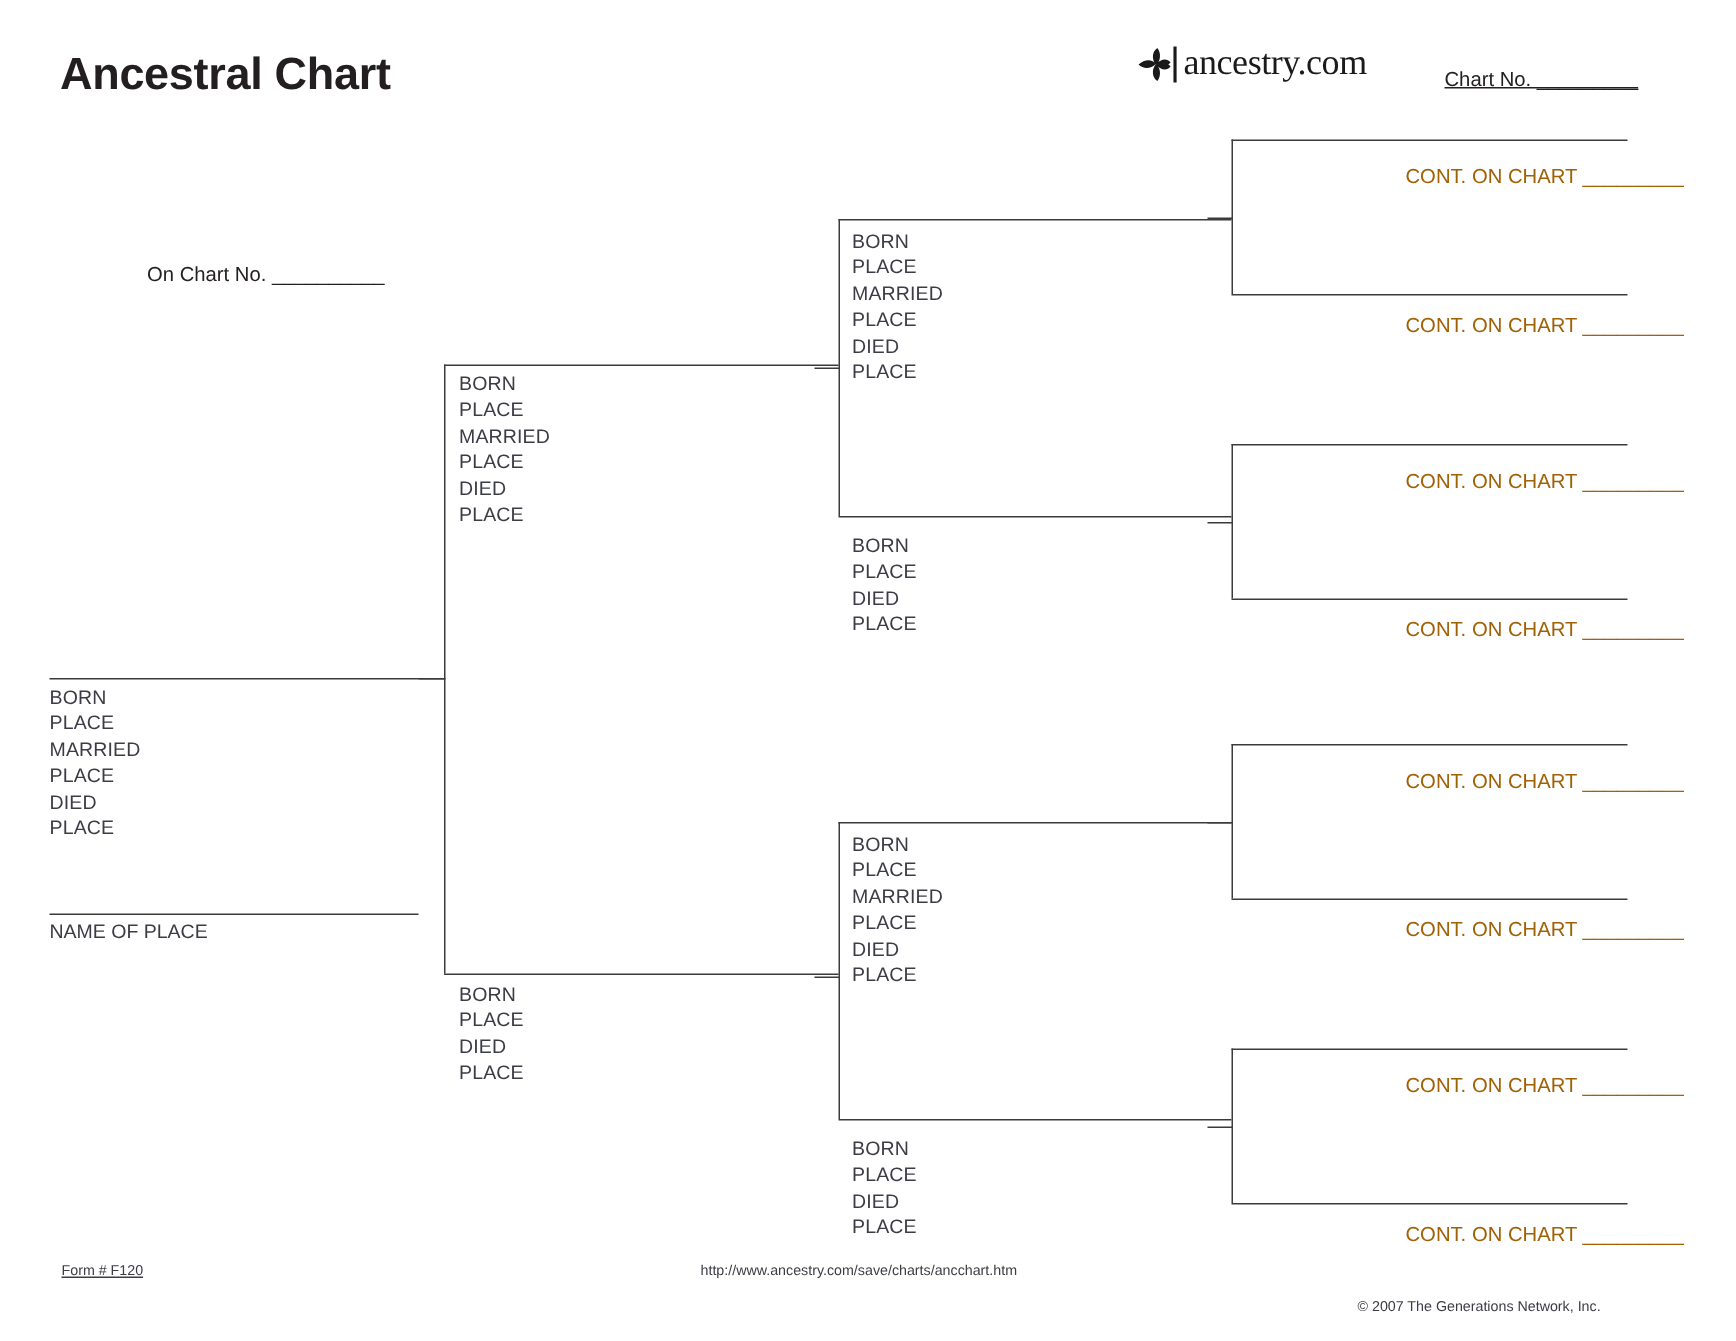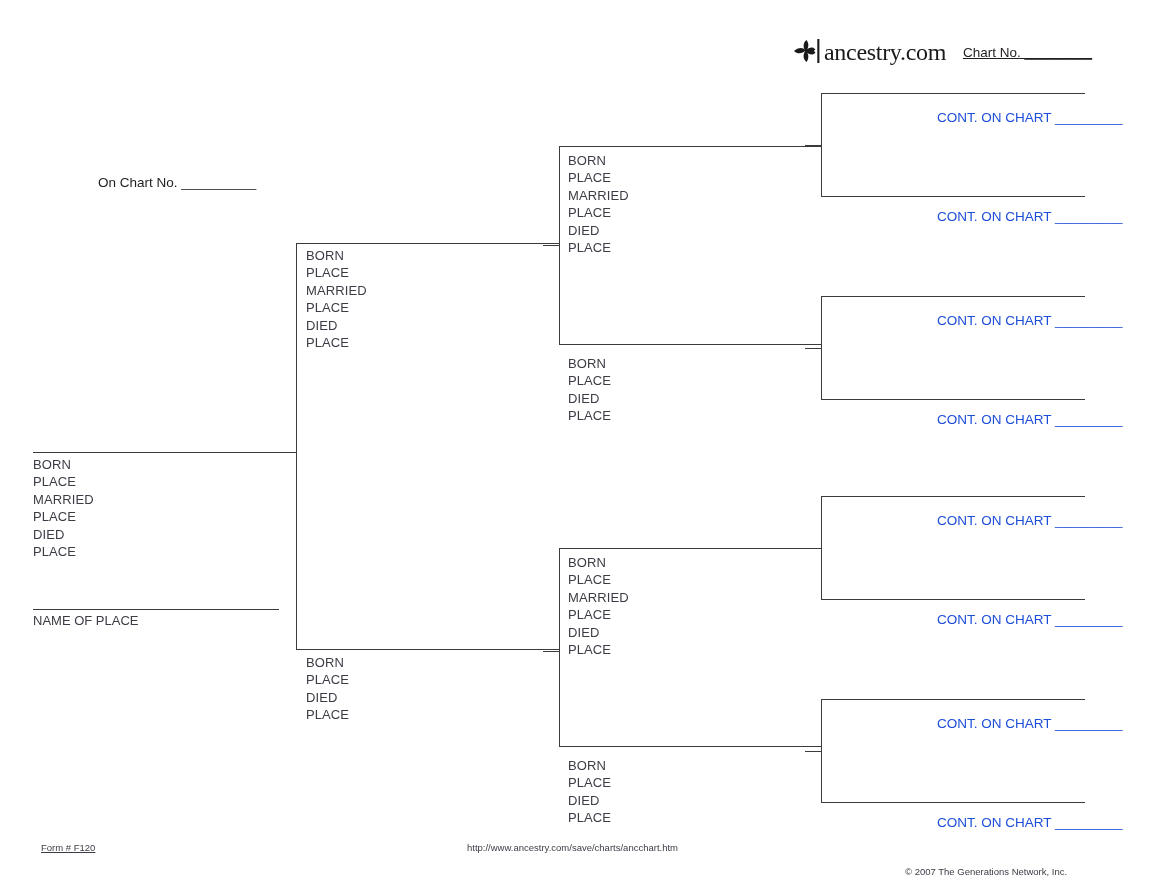--- a/index.html
+++ b/index.html
@@ -23,23 +23,23 @@
     left:40px; top:33px;
     font-size:30px;
     font-weight:bold;
     letter-spacing:-0.2px;
     color:#231f20;
   }
 
   
   #brand-logo{
     position:absolute;
-    left:792px; top:30px;
+    left:757px; top:30px;
     display:flex;
-    align-items:flex-end;
+    align-items:flex-start;
     height:34px;
   }
   #brand-logo .mark{
     width:30px; height:26px;
     display:block;
   }
   #brand-logo .wordmark{
     font-family:"Liberation Serif", serif;
     font-size:24px;
     color:#1a1a1a;
@@ -107,41 +107,42 @@
     left:33px; top:613px;
     font-size:13px;
     color:#3c3c46;
     white-space:nowrap;
   }
 
   
   .cont{
     position:absolute;
     font-size:13.5px;
-    color:#1d4ed8;
+    color:#a16207;
     white-space:nowrap;
   }
 
   
   .footer{
     position:absolute;
     top:842px;
     font-size:9.5px;
     color:#3c3c46;
     white-space:nowrap;
   }
   #footer-form{ left:41px;text-decoration:underline; }
   #footer-url{ left:467px; }
   #footer-copy{ left:905px;margin-top:24px; }
 </style>
 </head>
 <body>
 
 <div id="page">
 
+  <div id="chart-title">Ancestral Chart</div>
 
   <div id="brand-logo">
     <svg class="mark" viewBox="0 0 30 26">
       <g fill="#1a1a1a">
         <path d="M2.0 13.0 C6.0 9.4, 11.0 9.0, 13.6 12.6 C10.2 16.0, 5.2 16.2, 2.0 13.0 Z"></path>
         <path d="M13.2 12.9 C10.6 9.0, 11.2 4.2, 14.6 2.0 C17.2 5.6, 16.8 10.4, 13.9 13.2 Z"></path>
         <path d="M13.2 13.1 C10.6 17.0, 11.2 21.8, 14.6 24.0 C17.2 20.4, 16.8 15.6, 13.9 12.8 Z"></path>
         <path d="M13.8 12.6 C17.0 9.0, 21.2 8.6, 23.4 11.6 C20.6 14.8, 16.4 15.2, 13.8 13.2 Z"></path>
         <path d="M13.8 13.4 C17.0 17.0, 21.2 17.4, 23.4 14.4 C20.6 11.2, 16.4 10.8, 13.8 12.8 Z"></path>
         <rect x="25.3" y="1.0" width="2.1" height="24.0"></rect>

